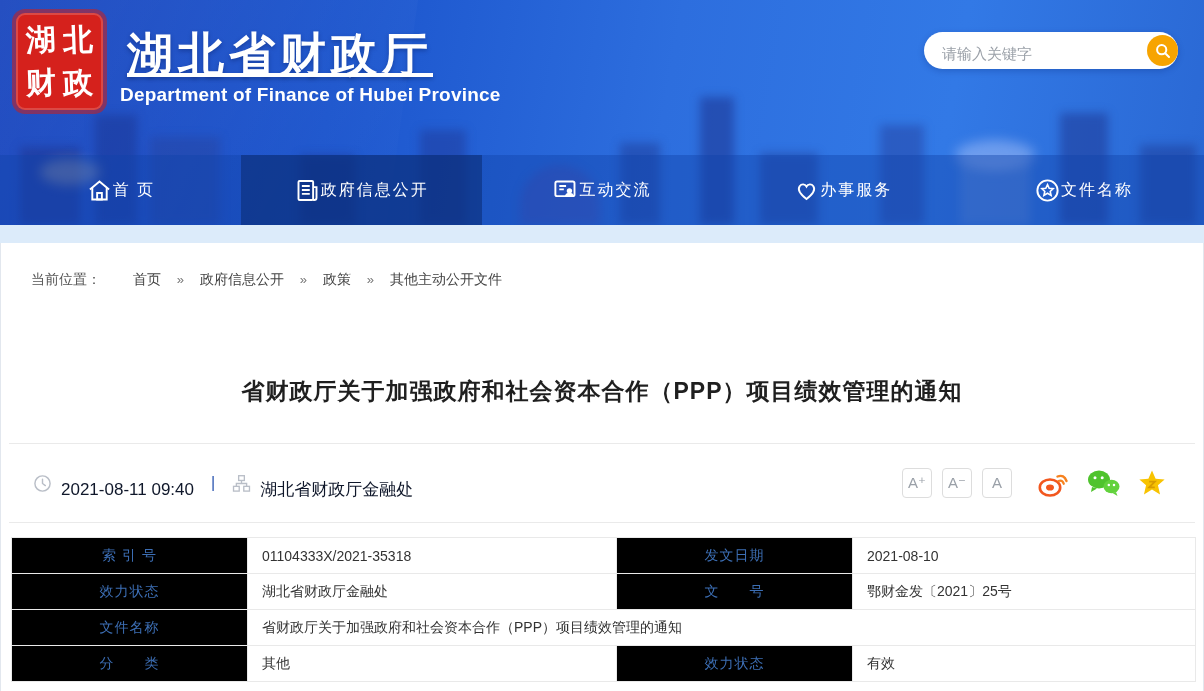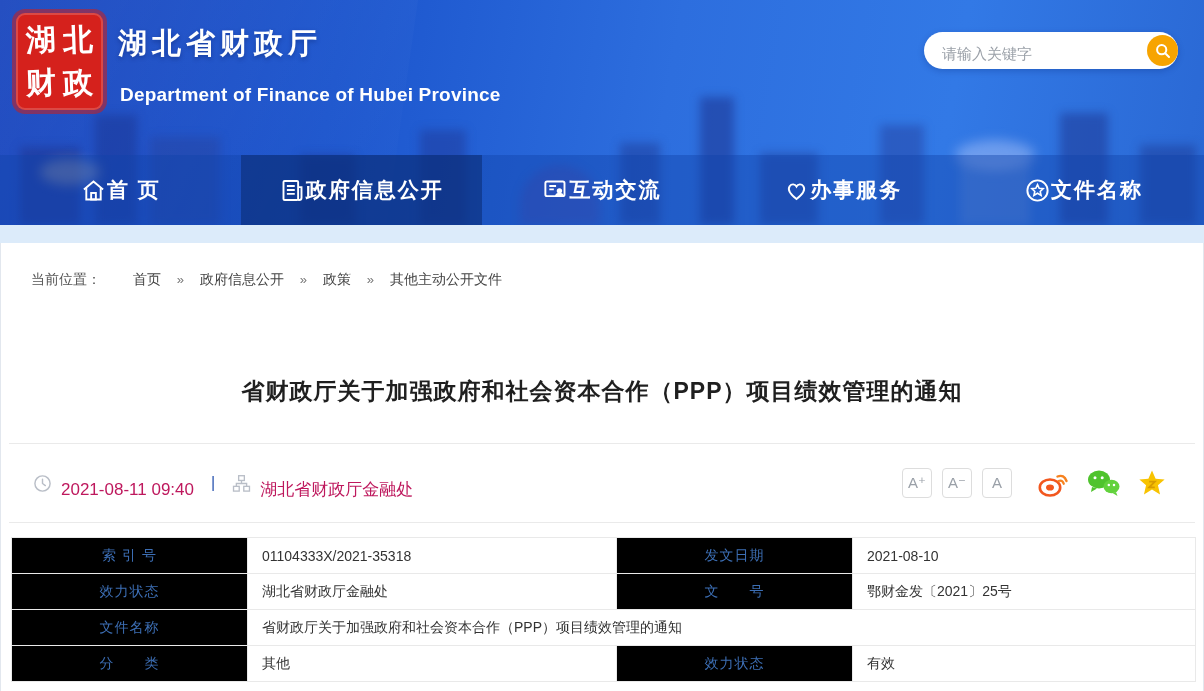--- a/index.html
+++ b/index.html
@@ -16,61 +16,61 @@
   .skyline div { position:absolute; bottom:0; background:rgba(24,44,132,0.40); }
   .glow { position:absolute; border-radius:50%; filter:blur(6px); }
 
   .logo-seal { position:absolute; left:16px; top:13px; width:87px; height:97px;
                background:#d5211c; border-radius:9px;
                box-shadow:0 0 0 4px rgba(206,30,25,0.55), inset 0 0 0 2px rgba(255,255,255,0.18);
                display:grid; grid-template-columns:1fr 1fr; grid-template-rows:1fr 1fr;
                align-items:center; justify-items:center; padding:6px; }
   .logo-seal span { color:#fff; font-size:30px; font-weight:bold; line-height:1; transform:rotate(-2deg); }
 
-  .site-title { position:absolute; left:118px; top:24px; color:#fff; font-size:29px;
-                font-weight:bold; letter-spacing:5px; text-shadow:0 2px 4px rgba(0,20,80,0.35); }
+  .site-title { position:absolute; left:127px; top:24px; color:#fff; font-size:46px;
+                font-weight:bold; letter-spacing:5px; text-shadow:0 2px 4px rgba(0,20,80,0.35);text-decoration:underline; }
   .site-sub   { position:absolute; left:120px; top:84px; color:#fff; font-size:19px;
                 font-weight:bold; letter-spacing:0.2px; }
 
   .search-box { position:absolute; right:26px; top:32px; width:254px; height:37px;
                 background:#fff; border-radius:19px; display:flex; align-items:center;
                 box-shadow:0 2px 6px rgba(0,30,110,0.25); }
   .search-box input { flex:1; height:100%; border:none; outline:none; background:transparent;
                       padding:6px 6px 0 18px; font-size:15px; color:#333;
                       font-family:"Liberation Sans","DejaVu Sans",sans-serif; }
   .search-box input::placeholder { color:#9aa0a8; }
   .search-btn { width:31px; height:31px; margin-right:3px; border:none; border-radius:50%;
                 background:#f7a400; cursor:pointer; display:flex; align-items:center;
                 justify-content:center; flex:0 0 auto; }
 
   
   .nav { position:absolute; left:0; bottom:0; width:100%; height:70px; display:flex;
          background:rgba(16,66,170,0.42); }
   .nav-item { flex:1; display:flex; align-items:center; justify-content:center; 
-              color:#fff; font-size:21px; font-weight:bold; letter-spacing:2px; cursor:pointer; }
+              color:#fff; font-size:16px; font-weight:normal; letter-spacing:2px; cursor:pointer; }
   .nav-item.active { background:rgba(8,38,104,0.50); }
   .nav-item svg { flex:0 0 auto; }
 
   
   .strip { width:100%; height:18px; background:#dcebfa; }
   .panel { width:100%; height:448px; background:#fff;
            border-left:1px solid #e2e7ee; border-right:1px solid #e2e7ee; }
 
   .breadcrumb { padding:28px 0 0 30px; font-size:14px; color:#555; height:46px; }
   .breadcrumb .bc-label { color:#555; margin-right:28px; }
   .breadcrumb .bc-item { color:#444; cursor:pointer; }
   .breadcrumb .bc-sep { color:#777; margin:0 12px; font-size:13px; }
 
   .article-title { margin-top:89px; text-align:center; font-size:23px; font-weight:bold;
                    color:#1f1f1f; letter-spacing:1px; height:27px; line-height:27px; }
 
   .meta-bar { margin:38px 8px 0 8px; height:80px; border-top:1px solid #eaeaea;
               border-bottom:1px solid #eaeaea; display:flex; align-items:center; }
   .meta-left { display:flex; align-items:center; gap:9px; padding-left:24px; }
-  .meta-date, .meta-source { color:#be185d; font-size:17px;margin-top:13px; }
+  .meta-date, .meta-source { color:#0f172a; font-size:17px;margin-top:13px; }
   .meta-sep { color:#2b55b0; font-size:16px; margin:0 8px; }
   .meta-right { margin-left:auto; display:flex; align-items:center; gap:10px; padding-right:28px; }
   .font-btn { width:30px; height:30px; border:1px solid #ddd; border-radius:4px; background:#fff;
               color:#9aa0a8; font-size:15px; cursor:pointer; line-height:28px; text-align:center;
               font-family:"Liberation Sans","DejaVu Sans",sans-serif; }
   .share-group { display:flex; align-items:center; gap:17px; margin-left:16px; }
   .share-icon { cursor:pointer; display:flex; align-items:center; }
 
   
   .doc-table { margin:14px 10px 0 10px; border-collapse:collapse; table-layout:fixed;

